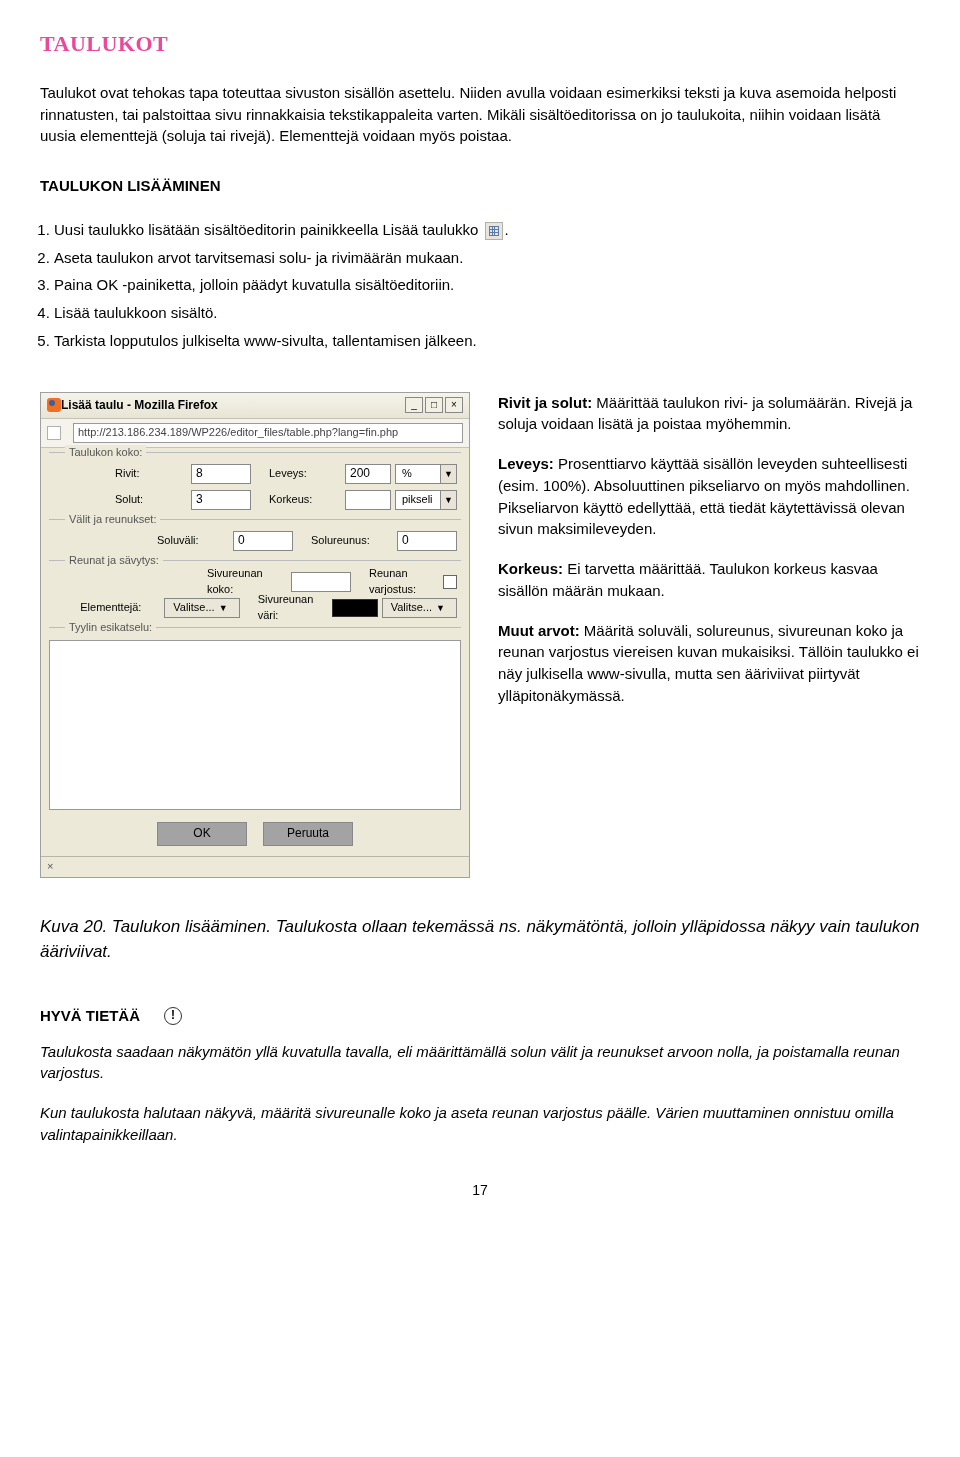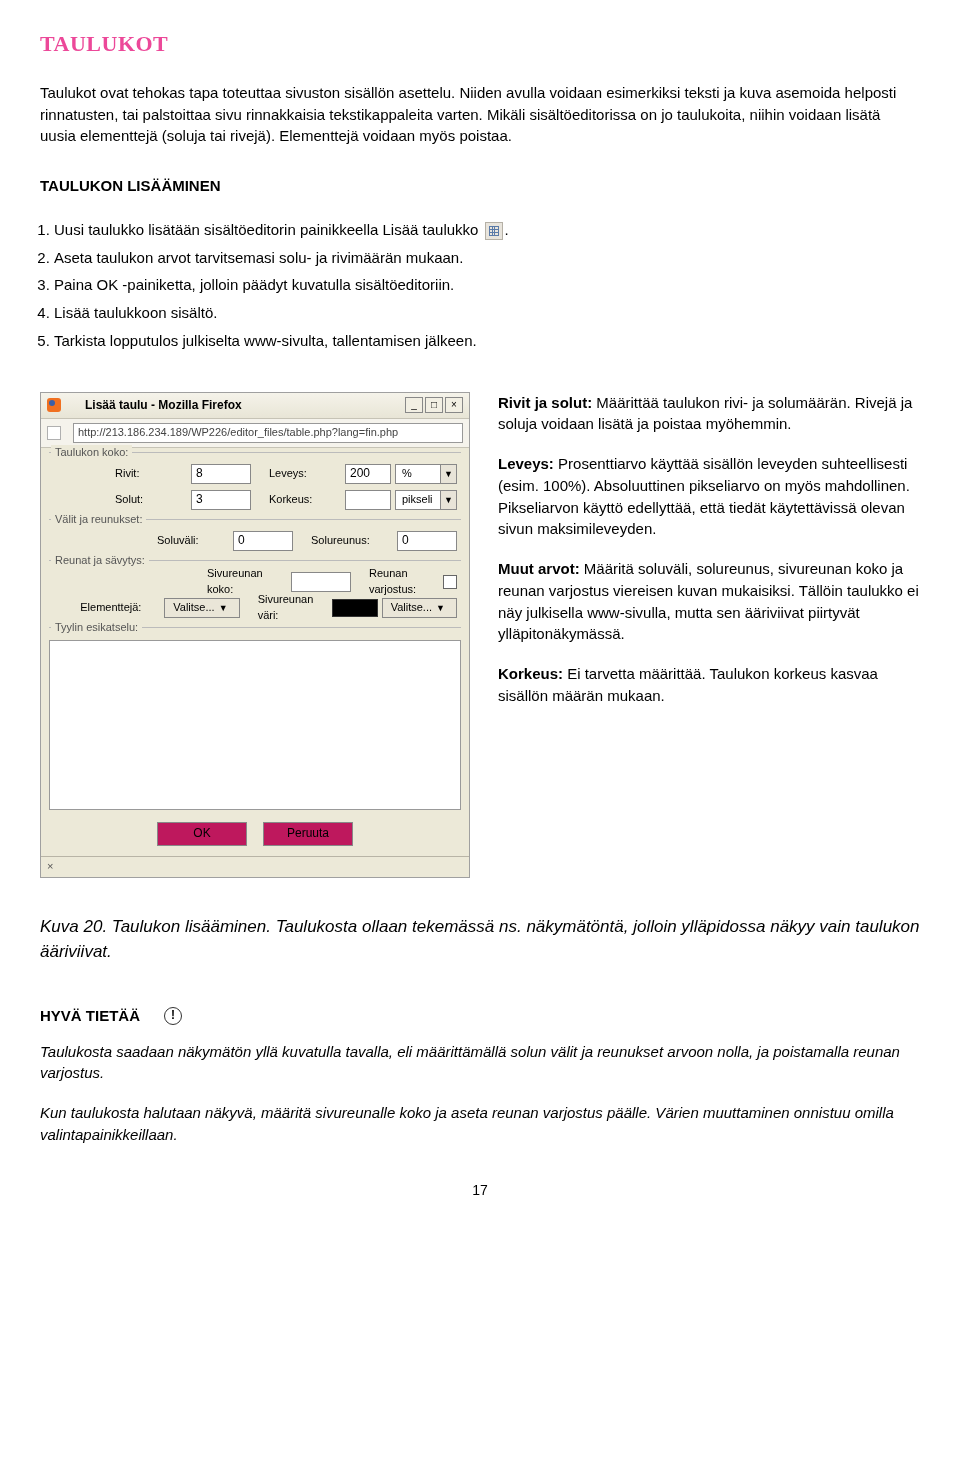--- a/index.html
+++ b/index.html
@@ -59,21 +59,21 @@
     background: #ece9d8;
     font-size: 12px;
     font-family: Tahoma, Arial, sans-serif;
   }
   .titlebar {
     background: linear-gradient(#f5f3ea, #e8e5d6);
     border-bottom: 1px solid #c6c3b6;
     padding: 4px 6px;
     display: flex;
     align-items: center;
-    gap: 24px;
+    gap: 0;
   }
   .titlebar .ff-icon {
     width: 14px; height: 14px; background: #f07020; border-radius: 3px;
     position: relative;
   }
   .titlebar .ff-icon::after{
     content:""; position:absolute; top:2px; left:2px; width:6px; height:6px;
     background:#3a5fa8; border-radius:50%;
   }
   .titlebar .win-title { font-weight: bold; font-size: 12px; }
@@ -94,21 +94,21 @@
     display:inline-flex; align-items:center; justify-content:center; font-size:10px;
   }
 
   .group {
     margin: 4px 8px 2px 8px;
     border-top: 1px solid #bbb;
     padding: 8px 4px 2px 4px;
     position: relative;
   }
   .group .legend {
-    position: absolute; top: -8px; left: 2px;
+    position: absolute; top: -8px; left: 16px;
     background: #ece9d8; padding: 0 4px; font-size: 11px;
     color: #555;
   }
   .field-row { display: flex; align-items: center; height: 26px; gap: 4px; }
   .field-row.two { justify-content: flex-end; }
   .field-label { width: 72px; font-size: 11px; }
   .field-label.wide { width: 80px; }
   .field-label.mid { width: 72px; margin-left: 14px; }
   .txt {
     background: #fff; border: 1px solid #888; height: 20px; padding: 0 4px;
@@ -133,21 +133,21 @@
   }
   .btn-val .dd-btn { width:12px; font-size:9px;}
   .preview-box {
     margin: 4px 8px 8px 8px;
     height: 170px;
     background: #fff;
     border: 1px solid #999;
   }
   .dialog-btns { display:flex; gap: 16px; justify-content:center; padding: 4px 0 10px 0;}
   .dialog-btns .dbtn {
-    width: 90px; height: 24px; border: 1px solid #888; background: #be185d;
+    width: 90px; height: 24px; border: 1px solid #888; background: #a3a3a3;
     display:flex; align-items:center; justify-content:center; font-size: 12px;
   }
   .statusbar { border-top:1px solid #b8b4a6; padding: 2px 6px; font-size:11px; color:#555; }
 
   .caption { font-style: italic; font-size: 17px; margin: 6px 0 40px 0; line-height:1.5; }
 
   h2.hyva {
     font-size: 15px; font-weight: bold;
     display: inline-flex; align-items: center; gap: 24px;
     margin: 0 0 14px 0;
@@ -266,22 +266,22 @@
         <span class="dbtn">OK</span>
         <span class="dbtn">Peruuta</span>
       </div>
       <div class="statusbar">×</div>
     </div>
   </div>
 
   <div class="desc-col">
     <p><b>Rivit ja solut:</b><span> Määrittää taulukon rivi- ja solumäärän. Rivejä ja soluja voidaan lisätä ja poistaa myöhemmin.</span></p>
     <p><b>Leveys:</b><span> Prosenttiarvo käyttää sisällön leveyden suhteellisesti (esim. 100%). Absoluuttinen pikseliarvo on myös mahdollinen. Pikseliarvon käyttö edellyttää, että tiedät käytettävissä olevan sivun maksimileveyden.</span></p>
+    <p><b>Korkeus:</b><span> Ei tarvetta määrittää. Taulukon korkeus kasvaa sisällön määrän mukaan.</span></p>
     <p><b>Muut arvot:</b><span> Määritä soluväli, solureunus, sivureunan koko ja reunan varjostus viereisen kuvan mukaisiksi. Tällöin taulukko ei näy julkisella www-sivulla, mutta sen ääriviivat piirtyvät ylläpitonäkymässä.</span></p>
-    <p><b>Korkeus:</b><span> Ei tarvetta määrittää. Taulukon korkeus kasvaa sisällön määrän mukaan.</span></p>
   </div>
 </div>
 
 <p class="caption">Kuva 20. Taulukon lisääminen. Taulukosta ollaan tekemässä ns. näkymätöntä, jolloin ylläpidossa näkyy vain taulukon ääriviivat.</p>
 
 <h2 class="hyva">
   <span>HYVÄ TIETÄÄ</span>
   <span class="info-icon"></span>
 </h2>
 

